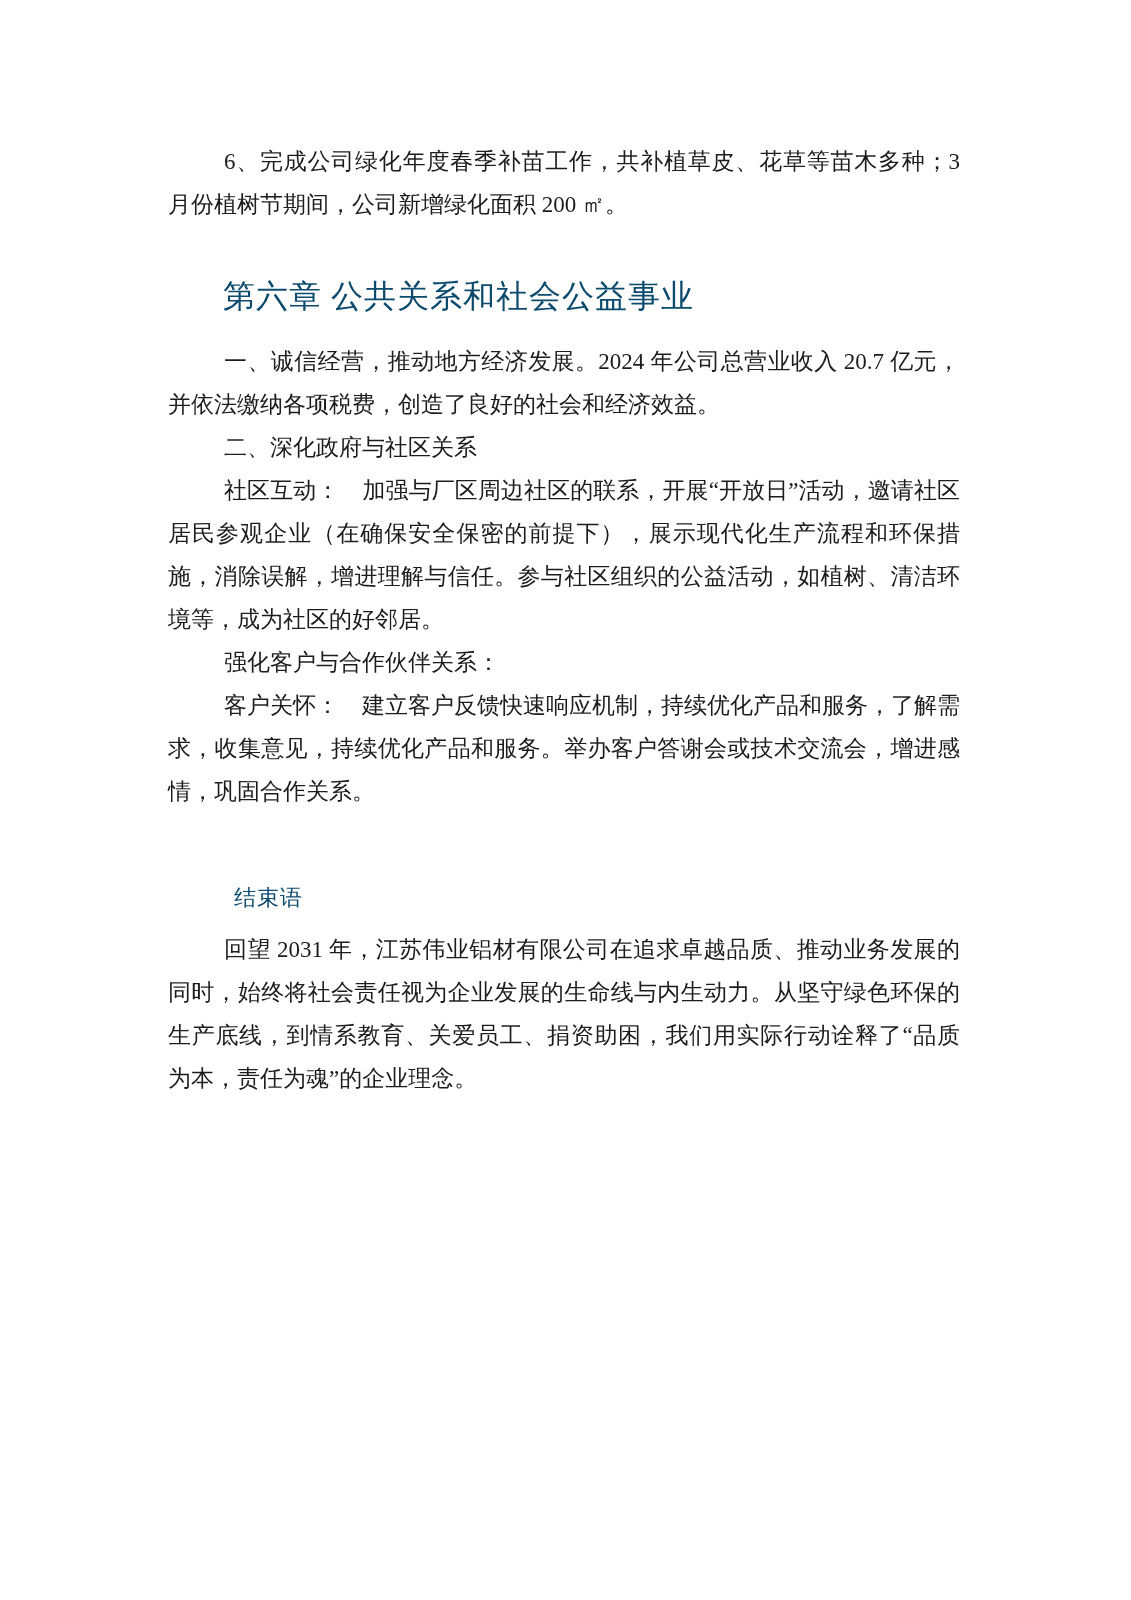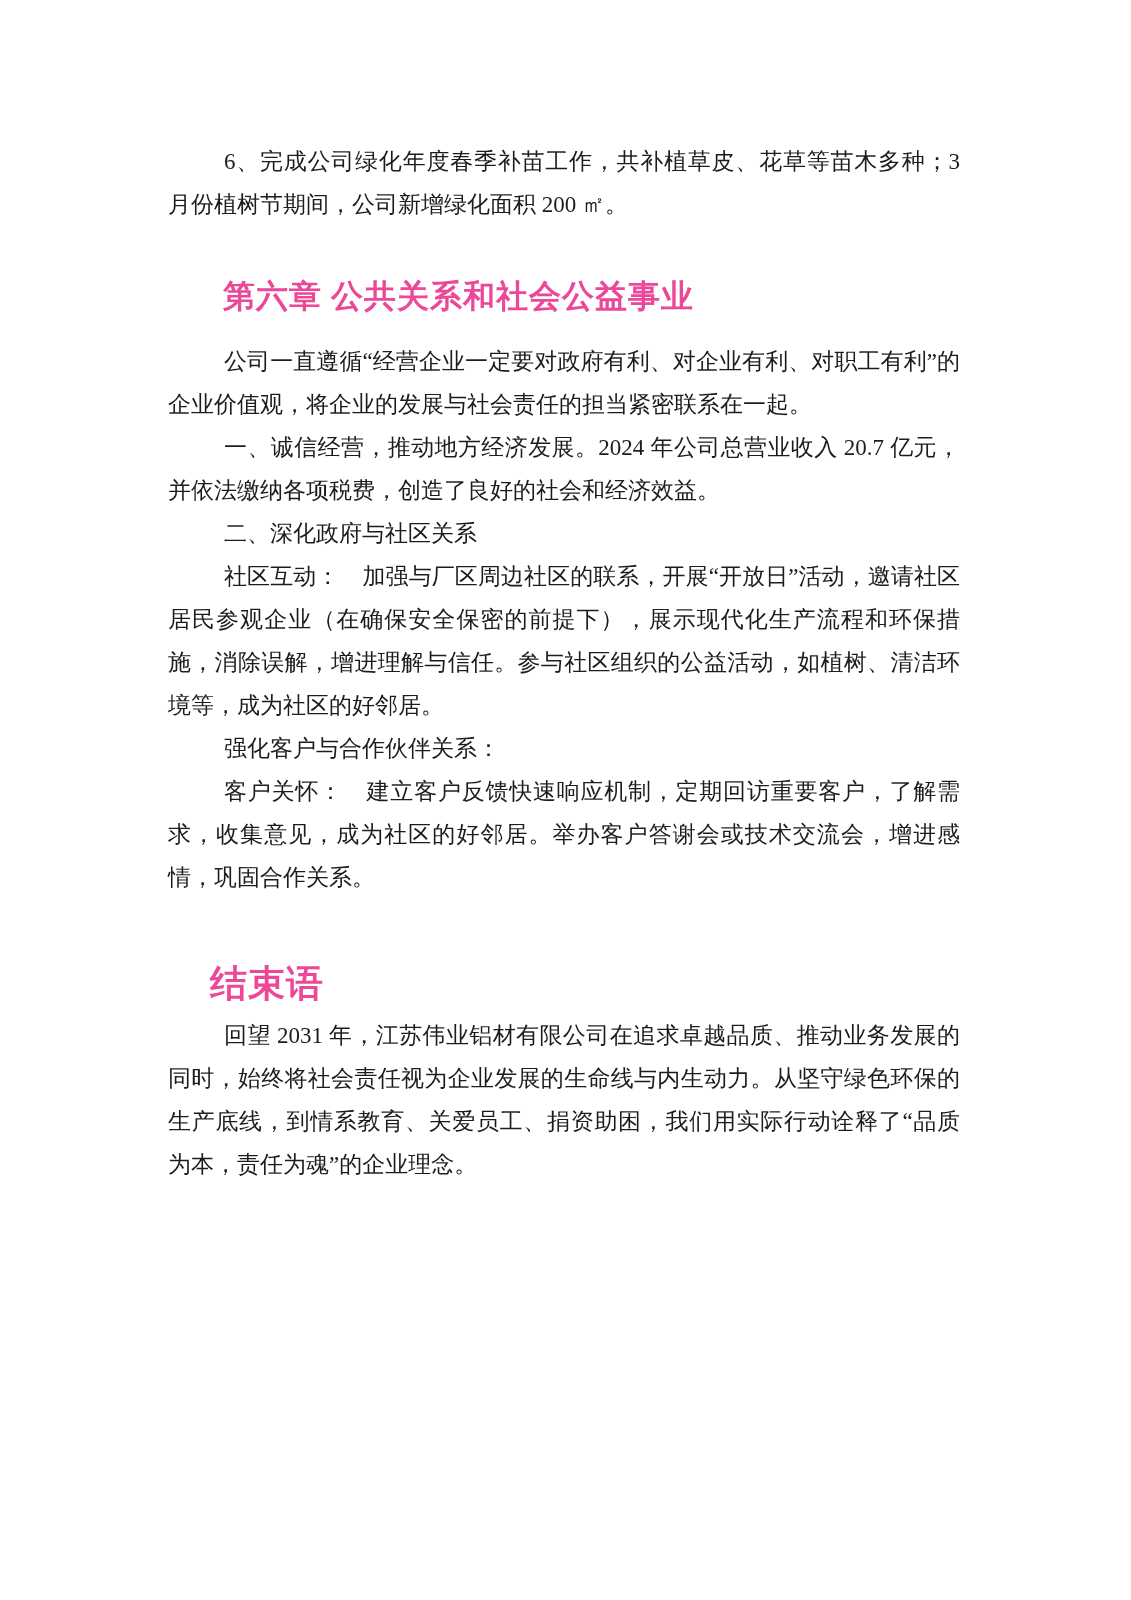--- a/index.html
+++ b/index.html
@@ -26,41 +26,40 @@
     margin: 0;
     font-size: 23px;
     line-height: 43px;
     text-align: justify;
     text-justify: inter-ideograph;
     text-indent: 56px;
     word-break: break-all;
     color: #1c1c1c;
   }
   .heading {
-    font-weight: bold;
-    color: #ec4899;
+    font-weight: normal;
+    color: #0c4a6e;
     margin: 48px 0 22px 55px;
     font-size: 32px;
     line-height: 44px;
     letter-spacing: 1px;
   }
   .heading.closing {
-    margin: 63px 0 8px 42px;
-    font-size: 37px;
+    margin: 63px 0 8px 66px;
+    font-size: 22px;
   }
 </style>
 </head>
 <body>
 
 <main class="page">
   <article class="doc" id="doc-content">
       <p class="para">6、完成公司绿化年度春季补苗工作，共补植草皮、花草等苗木多种；3 月份植树节期间，公司新增绿化面积 200 ㎡。</p>
       <h1 class="heading chapter">第六章 公共关系和社会公益事业</h1>
-      <p class="para">公司一直遵循“经营企业一定要对政府有利、对企业有利、对职工有利”的企业价值观，将企业的发展与社会责任的担当紧密联系在一起。</p>
       <p class="para">一、诚信经营，推动地方经济发展。2024 年公司总营业收入 20.7 亿元，并依法缴纳各项税费，创造了良好的社会和经济效益。</p>
       <p class="para">二、深化政府与社区关系</p>
       <p class="para">社区互动：　加强与厂区周边社区的联系，开展“开放日”活动，邀请社区居民参观企业（在确保安全保密的前提下），展示现代化生产流程和环保措施，消除误解，增进理解与信任。参与社区组织的公益活动，如植树、清洁环境等，成为社区的好邻居。</p>
       <p class="para">强化客户与合作伙伴关系：</p>
-      <p class="para">客户关怀：　建立客户反馈快速响应机制，定期回访重要客户，了解需求，收集意见，成为社区的好邻居。举办客户答谢会或技术交流会，增进感情，巩固合作关系。</p>
+      <p class="para">客户关怀：　建立客户反馈快速响应机制，持续优化产品和服务，了解需求，收集意见，持续优化产品和服务。举办客户答谢会或技术交流会，增进感情，巩固合作关系。</p>
       <h2 class="heading closing">结束语</h2>
       <p class="para">回望 2031 年，江苏伟业铝材有限公司在追求卓越品质、推动业务发展的同时，始终将社会责任视为企业发展的生命线与内生动力。从坚守绿色环保的生产底线，到情系教育、关爱员工、捐资助困，我们用实际行动诠释了“品质为本，责任为魂”的企业理念。</p>
     </article>
 </main>
 
 </body></html>

